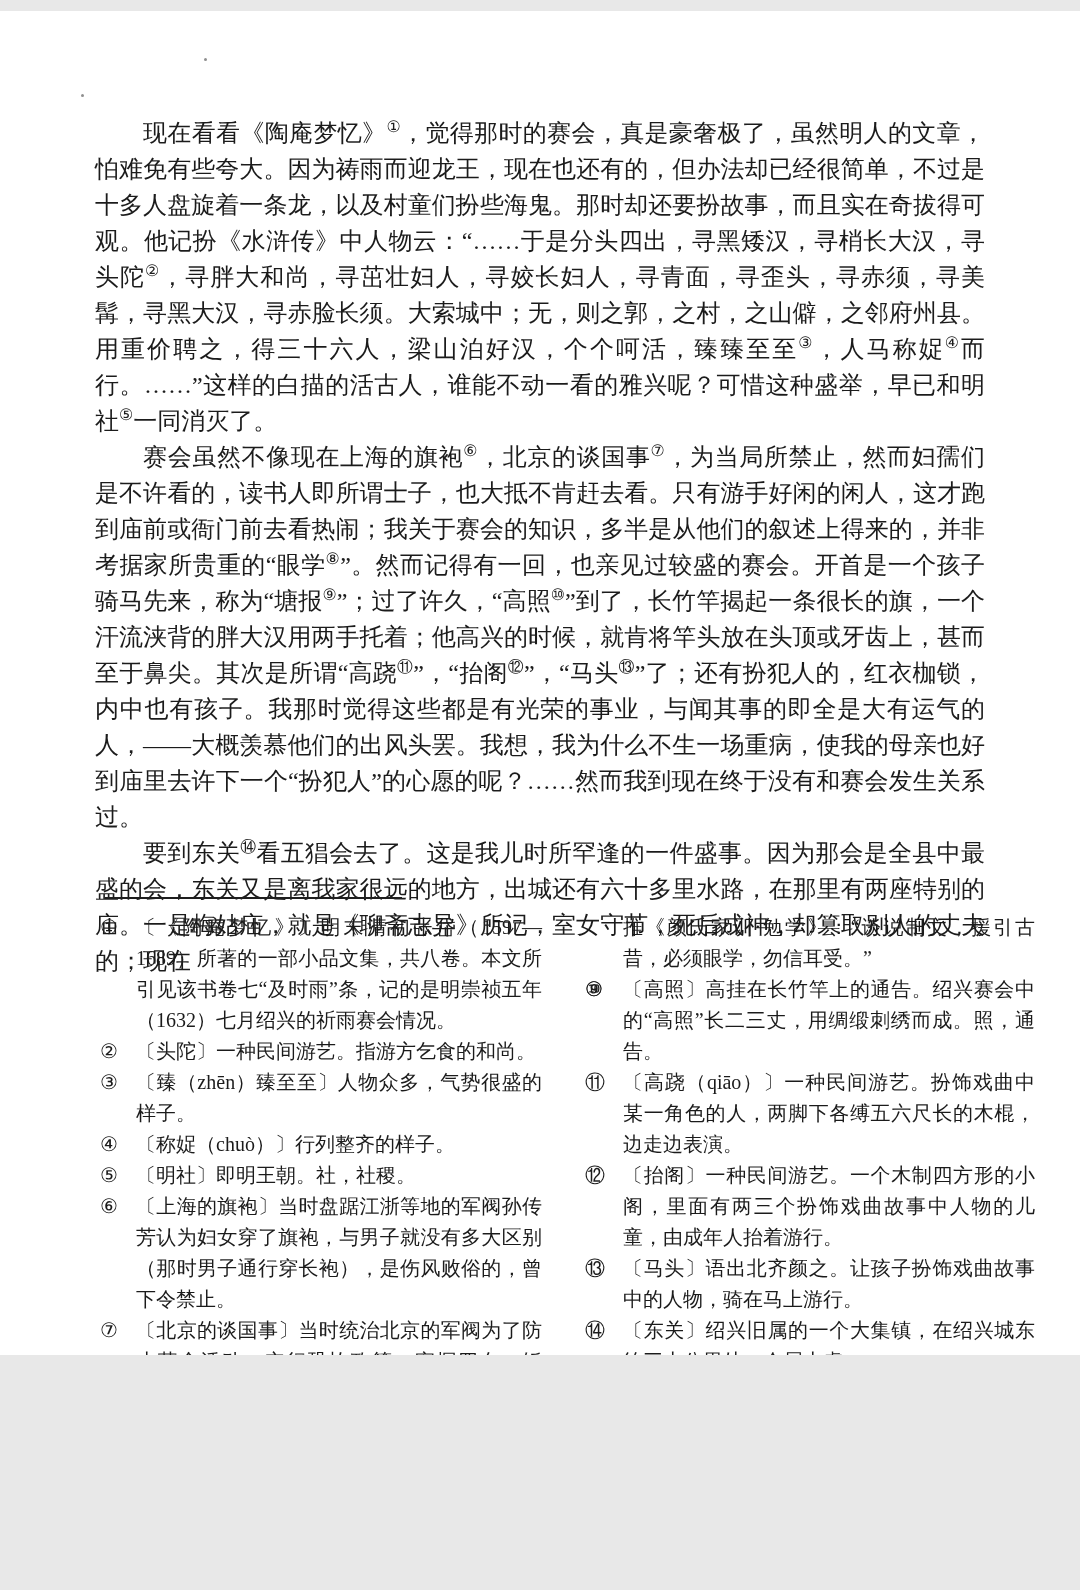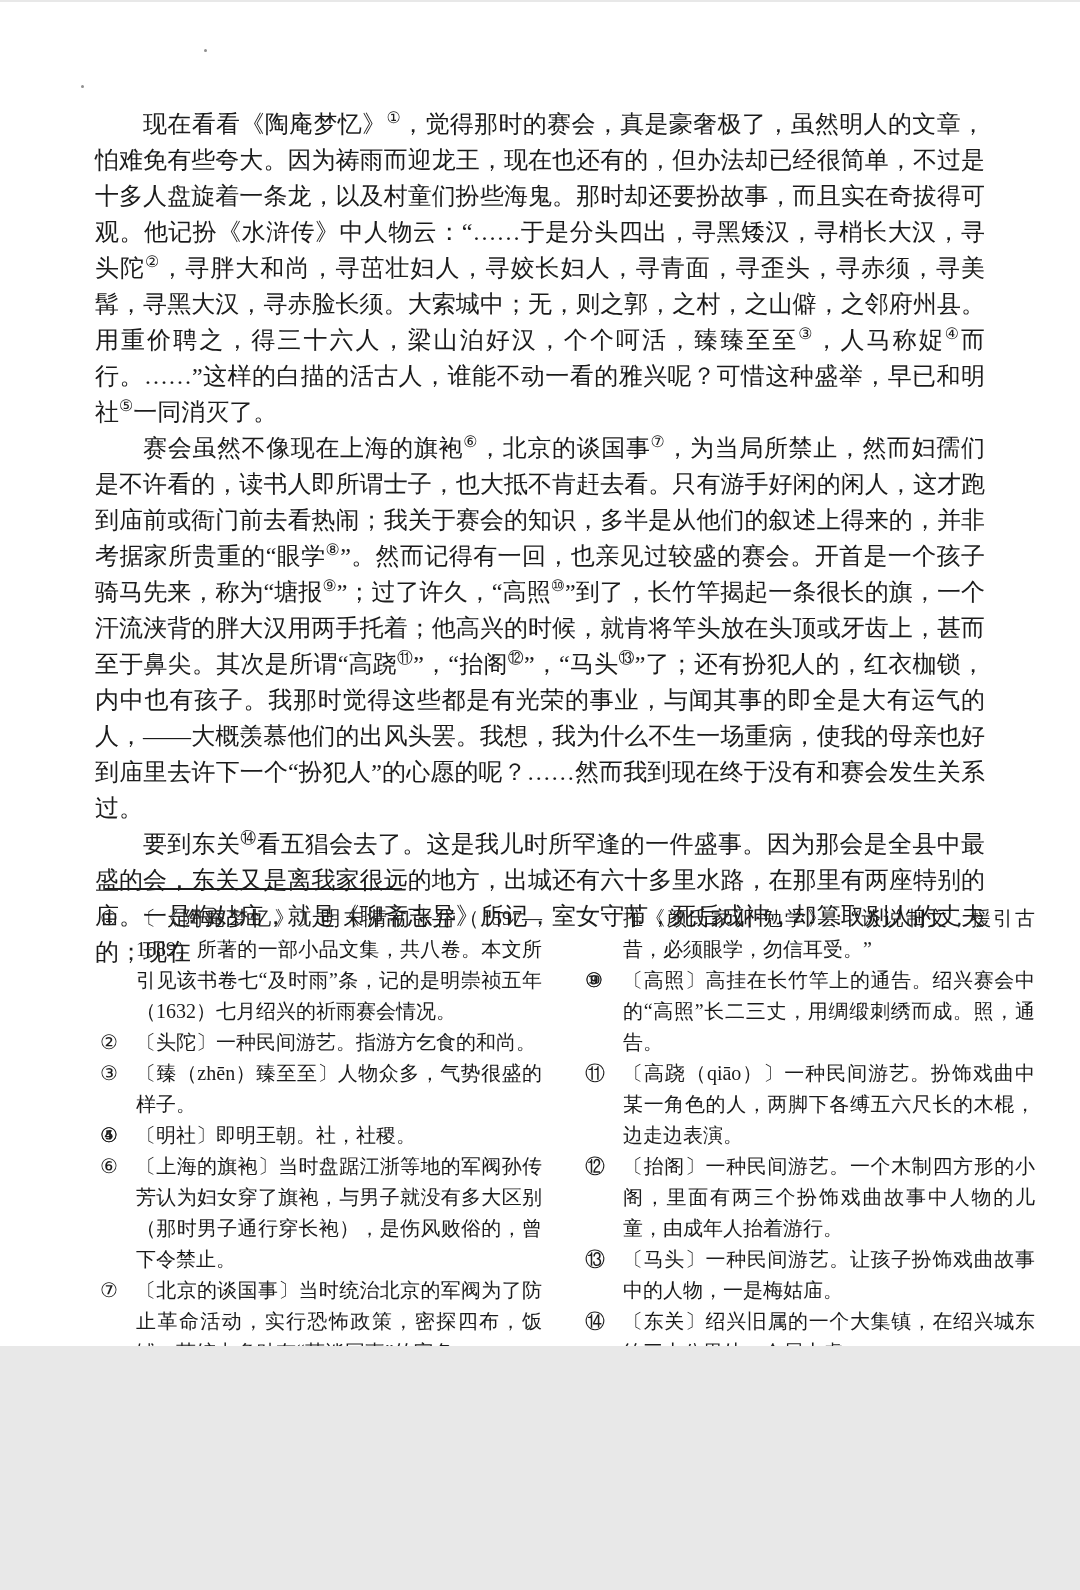--- a/index.html
+++ b/index.html
@@ -1,20 +1,20 @@
 <!DOCTYPE html>
 <html><head>
 <meta charset="utf-8">
 <style>
   html,body { margin:0; padding:0; background:#e8e8e8; }
   .page {
     position:relative;
     width:1080px; height:1344px;
     background:#ffffff;
-    margin:2px auto;
+    margin:11px auto;
     overflow:hidden;
     font-family:"Liberation Serif","DejaVu Serif",serif;
     color:#1b1b1b;
   }
   
   .main-text {
     position:absolute;
     left:95px; top:104px; width:890px;
     font-size:24px;
     line-height:36px;
@@ -110,33 +110,33 @@
     <p>赛会虽然不像现在上海的旗袍<sup class="fn-ref">⑥</sup>，北京的谈国事<sup class="fn-ref">⑦</sup>，为当局所禁止，然而妇孺们是不许看的，读书人即所谓士子，也大抵不肯赶去看。只有游手好闲的闲人，这才跑到庙前或衙门前去看热闹；我关于赛会的知识，多半是从他们的叙述上得来的，并非考据家所贵重的“眼学<sup class="fn-ref">⑧</sup>”。然而记得有一回，也亲见过较盛的赛会。开首是一个孩子骑马先来，称为“塘报<sup class="fn-ref">⑨</sup>”；过了许久，“高照<sup class="fn-ref">⑩</sup>”到了，长竹竿揭起一条很长的旗，一个汗流浃背的胖大汉用两手托着；他高兴的时候，就肯将竿头放在头顶或牙齿上，甚而至于鼻尖。其次是所谓“高跷<sup class="fn-ref">⑪</sup>”，“抬阁<sup class="fn-ref">⑫</sup>”，“马头<sup class="fn-ref">⑬</sup>”了；还有扮犯人的，红衣枷锁，内中也有孩子。我那时觉得这些都是有光荣的事业，与闻其事的即全是大有运气的人，——大概羡慕他们的出风头罢。我想，我为什么不生一场重病，使我的母亲也好到庙里去许下一个“扮犯人”的心愿的呢？……然而我到现在终于没有和赛会发生关系过。</p>
     <p>要到东关<sup class="fn-ref">⑭</sup>看五猖会去了。这是我儿时所罕逢的一件盛事。因为那会是全县中最盛的会，东关又是离我家很远的地方，出城还有六十多里水路，在那里有两座特别的庙。一是梅姑庙，就是《聊斋志异》所记，室女守节，死后成神，却篡取别人的丈夫的；现在</p>
   </div>
 
   <div class="fn-divider"></div>
 
   <div class="fn-col left">
       <div class="fn-item"><span class="fn-num">①</span><span>〔《陶庵梦忆》〕明末清初张岱（1597—1689）所著的一部小品文集，共八卷。本文所引见该书卷七“及时雨”条，记的是明崇祯五年（1632）七月绍兴的祈雨赛会情况。</span></div>
       <div class="fn-item"><span class="fn-num">②</span><span>〔头陀〕一种民间游艺。指游方乞食的和尚。</span></div>
       <div class="fn-item"><span class="fn-num">③</span><span>〔臻（zhēn）臻至至〕人物众多，气势很盛的样子。</span></div>
-      <div class="fn-item"><span class="fn-num">④</span></div>
+      <div class="fn-item"><span class="fn-num">④</span><span>〔称娖（chuò）〕行列整齐的样子。</span></div>
       <div class="fn-item"><span class="fn-num">⑤</span><span>〔明社〕即明王朝。社，社稷。</span></div>
       <div class="fn-item"><span class="fn-num">⑥</span><span>〔上海的旗袍〕当时盘踞江浙等地的军阀孙传芳认为妇女穿了旗袍，与男子就没有多大区别（那时男子通行穿长袍），是伤风败俗的，曾下令禁止。</span></div>
       <div class="fn-item"><span class="fn-num">⑦</span><span>〔北京的谈国事〕当时统治北京的军阀为了防止革命活动，实行恐怖政策，密探四布，饭铺、茶馆中多贴有“莫谈国事”的字条。</span></div>
       <div class="fn-item"><span class="fn-num">⑧</span><span>〔眼学〕与男子就没有多大区别。语出北齐颜之</span></div>
     </div>
   <div class="fn-col right">
       <div class="fn-item"><span class="fn-num"></span><span>推《颜氏家训·勉学》：“谈说制文，援引古昔，必须眼学，勿信耳受。”</span></div>
       <div class="fn-item"><span class="fn-num">⑨</span></div>
       <div class="fn-item"><span class="fn-num">⑩</span><span>〔高照〕高挂在长竹竿上的通告。绍兴赛会中的“高照”长二三丈，用绸缎刺绣而成。照，通告。</span></div>
       <div class="fn-item"><span class="fn-num">⑪</span><span>〔高跷（qiāo）〕一种民间游艺。扮饰戏曲中某一角色的人，两脚下各缚五六尺长的木棍，边走边表演。</span></div>
       <div class="fn-item"><span class="fn-num">⑫</span><span>〔抬阁〕一种民间游艺。一个木制四方形的小阁，里面有两三个扮饰戏曲故事中人物的儿童，由成年人抬着游行。</span></div>
-      <div class="fn-item"><span class="fn-num">⑬</span><span>〔马头〕一种民间游艺。让孩子扮饰戏曲故事中的人物，一是梅姑庙。</span></div>
+      <div class="fn-item"><span class="fn-num">⑬</span><span>〔马头〕语出北齐颜之。让孩子扮饰戏曲故事中的人物，骑在马上游行。</span></div>
       <div class="fn-item"><span class="fn-num">⑭</span><span>〔东关〕绍兴旧属的一个大集镇，在绍兴城东约三十公里处，今属上虞。</span></div>
     </div>
 
   <span class="footer-label">名著导读</span>
   <span class="footer-bar"></span>
   <span class="footer-num">59</span>
 
   <div class="watermark">头条@知学天下</div>
 
 </div>

